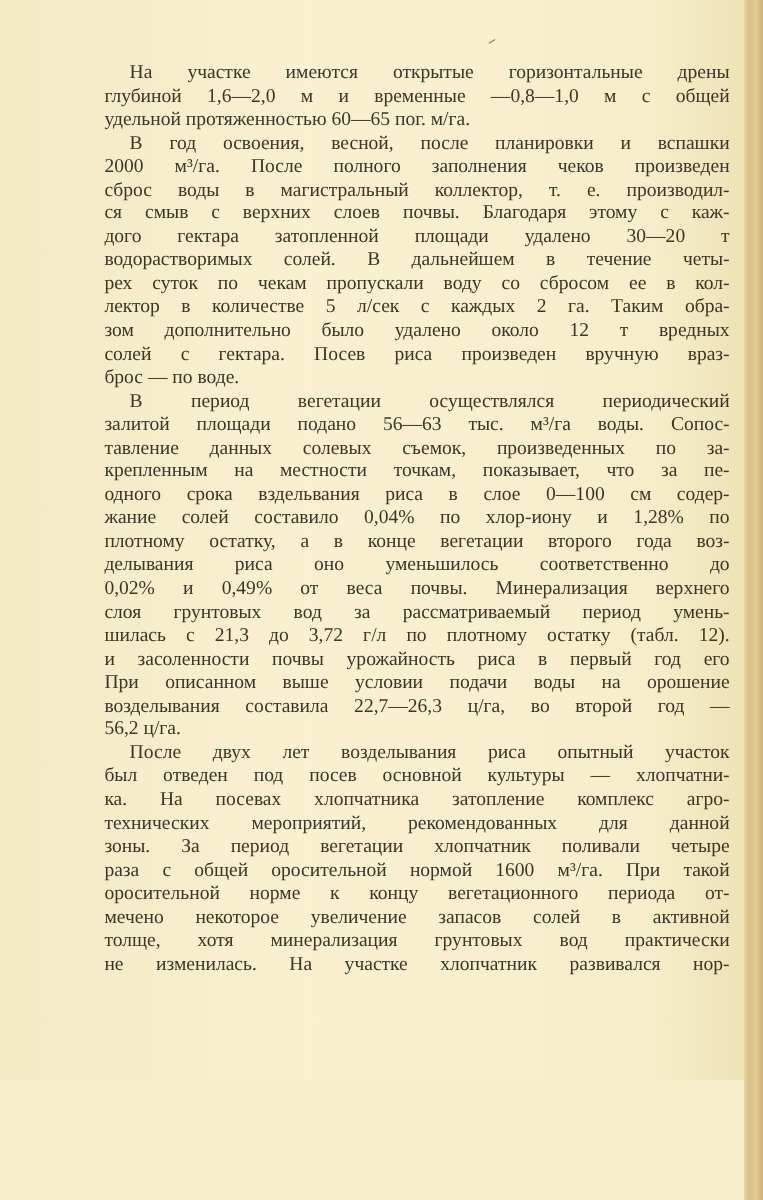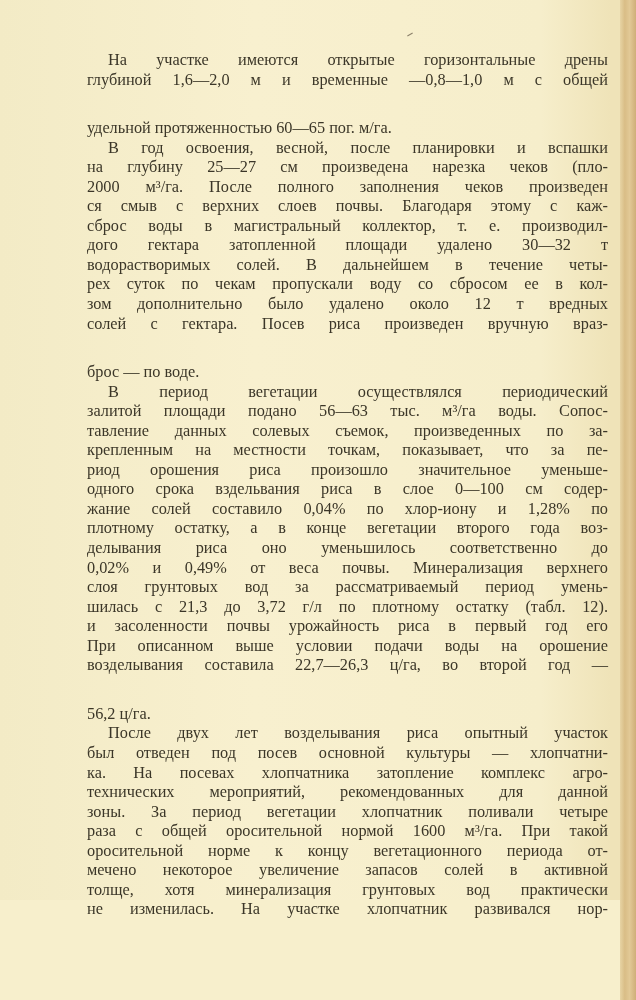--- a/index.html
+++ b/index.html
@@ -18,21 +18,21 @@
   }
   .text {
     position: absolute; left: 87px; top: 50px; width: 521px;
     color: #3b3628; font-size: 16.3px; line-height: 19.55px;
   }
   .line {
     display: block; white-space: nowrap; text-align: justify; text-align-last: justify;
     height: 19.55px;
   }
   .line.indent { padding-left: 21px; }
-  .line.last { text-align-last: left; margin-top: 29px; }
+  .line.last { text-align-last: left; }
   .pagenum {
     position: absolute; top: 925px; left: 0; width: 636px; text-align: right;
     font-family: "Liberation Sans Narrow", "Liberation Sans", sans-serif;
     font-size: 15px; color: #3b3628; letter-spacing: -0.5px; margin-left: 16px;
   }
   .mark { position: absolute; left: 407px; top: 34px; width: 6px; height: 1px; background: #8b806a; transform: rotate(-30deg); }
 </style>
 </head>
 <body>
 
@@ -42,38 +42,37 @@
   <div class="text">
 
     <div>
       <span class="line indent">На участке имеются открытые горизонтальные дрены</span>
       <span class="line">глубиной 1,6—2,0 м и временные —0,8—1,0 м с общей</span>
       <span class="line last">удельной протяженностью 60—65 пог. м/га.</span>
     </div>
 
     <div>
       <span class="line indent">В год освоения, весной, после планировки и вспашки</span>
-      <span class="line">на глубину 25—27 см произведена нарезка чеков (пло-</span>
       <span class="line">2000 м³/га. После полного заполнения чеков произведен</span>
+      <span class="line">сброс воды в магистральный коллектор, т. е. производил-</span>
       <span class="line">ся смыв с верхних слоев почвы. Благодаря этому с каж-</span>
-      <span class="line">сброс воды в магистральный коллектор, т. е. производил-</span>
-      <span class="line">дого гектара затопленной площади удалено 30—32 т</span>
+      <span class="line">дого гектара затопленной площади удалено 30—20 т</span>
       <span class="line">водорастворимых солей. В дальнейшем в течение четы-</span>
       <span class="line">рех суток по чекам пропускали воду со сбросом ее в кол-</span>
+      <span class="line">лектор в количестве 5 л/сек с каждых 2 га. Таким обра-</span>
       <span class="line">зом дополнительно было удалено около 12 т вредных</span>
       <span class="line">солей с гектара. Посев риса произведен вручную враз-</span>
       <span class="line last">брос — по воде.</span>
     </div>
 
     <div>
       <span class="line indent">В период вегетации осуществлялся периодический</span>
       <span class="line">залитой площади подано 56—63 тыс. м³/га воды. Сопос-</span>
       <span class="line">тавление данных солевых съемок, произведенных по за-</span>
       <span class="line">крепленным на местности точкам, показывает, что за пе-</span>
-      <span class="line">риод орошения риса произошло значительное уменьше-</span>
       <span class="line">одного срока вздельвания риса в слое 0—100 см содер-</span>
       <span class="line">жание солей составило 0,04% по хлор-иону и 1,28% по</span>
       <span class="line">плотному остатку, а в конце вегетации второго года воз-</span>
       <span class="line">делывания риса оно уменьшилось соответственно до</span>
       <span class="line">0,02% и 0,49% от веса почвы. Минерализация верхнего</span>
       <span class="line">слоя грунтовых вод за рассматриваемый период умень-</span>
       <span class="line">шилась с 21,3 до 3,72 г/л по плотному остатку (табл. 12).</span>
       <span class="line">и засоленности почвы урожайность риса в первый год его</span>
       <span class="line">При описанном выше условии подачи воды на орошение</span>
       <span class="line">возделывания составила 22,7—26,3 ц/га, во второй год —</span>

